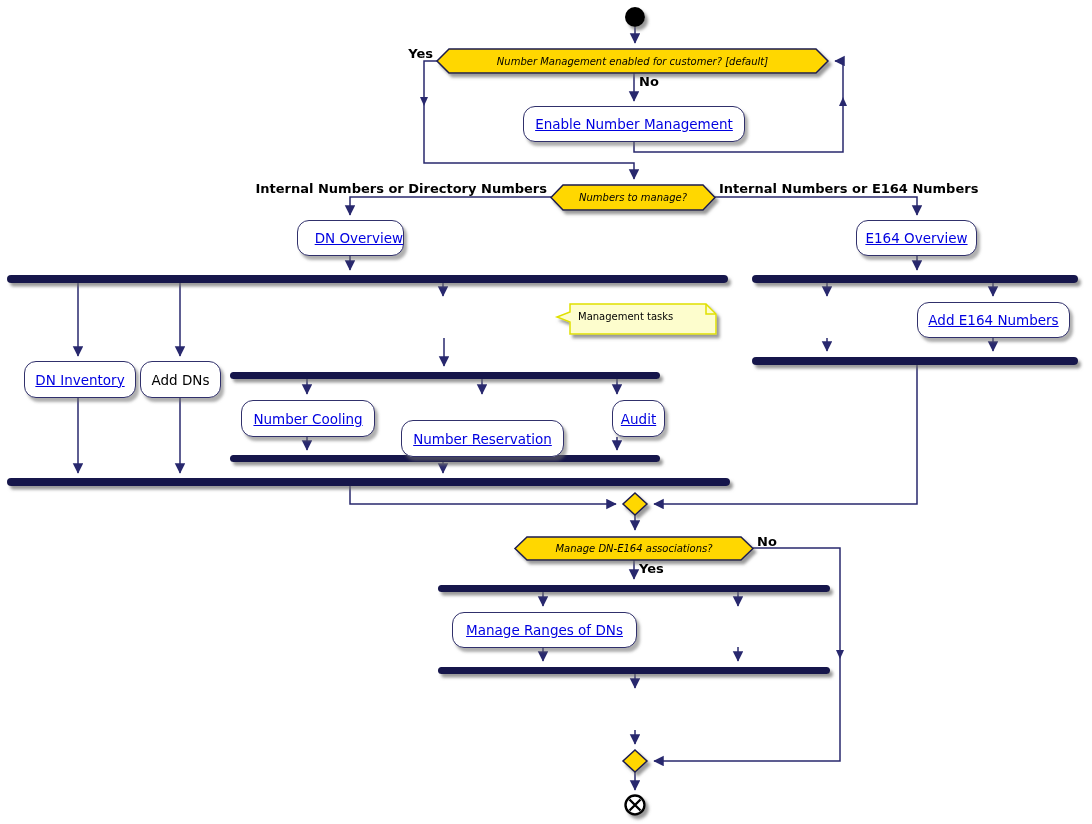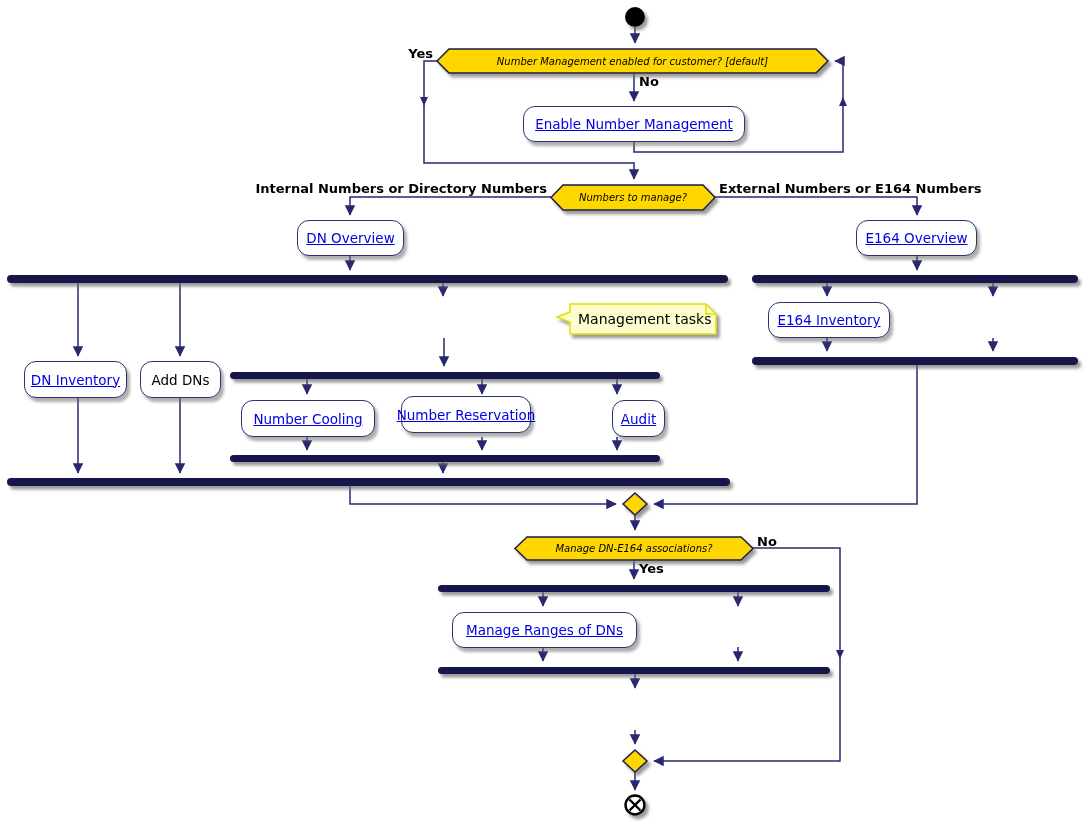--- a/index.html
+++ b/index.html
@@ -55,21 +55,21 @@
     position: absolute;
     font-size: 13px;
     font-weight: bold;
     white-space: nowrap;
     z-index: 4;
   }
   .guard.right-align { text-align: right; }
 
   .notelabel {
     position: absolute;
-    font-size: 14px;
+    font-size: 10px;
     white-space: nowrap;
     z-index: 4;
   }
 </style>
 </head>
 <body>
 
 <div class="canvas">
 
   <svg class="layer" width="1092" height="824" viewBox="0 0 1092 824">
@@ -182,61 +182,61 @@
     </g>
   </svg>
 
   <div class="hexlabel" style="left:437px; top:49px; width:391px; height:24px;">Number Management enabled for customer? [default]</div>
   <div class="hexlabel" style="left:551px; top:185px; width:164px; height:25px;">Numbers to manage?</div>
   <div class="hexlabel" style="left:515px; top:537px; width:238px; height:23px;">Manage DN-E164 associations?</div>
 
   <div class="guard right-align" style="left:373px; top:46px; width:60px;">Yes</div>
   <div class="guard" style="left:639px; top:74px;">No</div>
   <div class="guard right-align" style="left:247px; top:181px; width:300px;text-align:right;">Internal Numbers or Directory Numbers</div>
-  <div class="guard" style="left:719px; top:181px;">External Numbers or E164 Numbers</div>
+  <div class="guard" style="left:719px; top:181px;">Internal Numbers or E164 Numbers</div>
   <div class="guard" style="left:757px; top:534px;">No</div>
   <div class="guard" style="left:639px; top:561px;">Yes</div>
 
   <div class="box" style="left:523px; top:106px; width:222px; height:36px;">
     <span class="lbl link">Enable Number Management</span>
   </div>
 
-  <div class="box" style="left:297px; top:220px; width:107px; height:36px;">
+  <div class="box" style="left:297px; top:220px; width:107px; height:36px;justify-content:flex-end;">
     <span class="lbl link">DN Overview</span>
   </div>
 
   <div class="box" style="left:856px; top:220px; width:121px; height:36px;">
     <span class="lbl link">E164 Overview</span>
   </div>
 
-  <div class="box" style="left:24px; top:361px; width:103px; height:37px;">
+  <div class="box" style="left:24px; top:361px; width:112px; height:37px;">
     <span class="lbl link">DN Inventory</span>
   </div>
 
   <div class="box" style="left:140px; top:361px; width:81px; height:37px;text-align:center;">
     <span class="lbl">Add DNs</span>
   </div>
 
 
   <div class="box" style="left:241px; top:400px; width:134px; height:37px;">
     <span class="lbl link">Number Cooling</span>
   </div>
 
-  <div class="box" style="left:401px; top:396px; width:130px; height:37px;">
+  <div class="box" style="left:401px; top:420px; width:163px; height:37px;">
     <span class="lbl link">Number Reservation</span>
   </div>
 
   <div class="box" style="left:591px; top:400px; width:53px; height:37px;margin-left:21px;">
     <span class="lbl link">Audit</span>
   </div>
 
-  <div class="box" style="left:768px; top:302px; width:122px; height:36px;">
-    <span class="lbl link">E164 Inventory</span>
-  </div>
-
+
+  <div class="box" style="left:917px; top:302px; width:153px; height:36px;">
+    <span class="lbl link">Add E164 Numbers</span>
+  </div>
 
   <div class="box" style="left:452px; top:612px; width:185px; height:36px;">
     <span class="lbl link">Manage Ranges of DNs</span>
   </div>
 
 
 
   <div class="notelabel" style="left:578px; top:311px;">Management tasks</div>
 
 </div>

